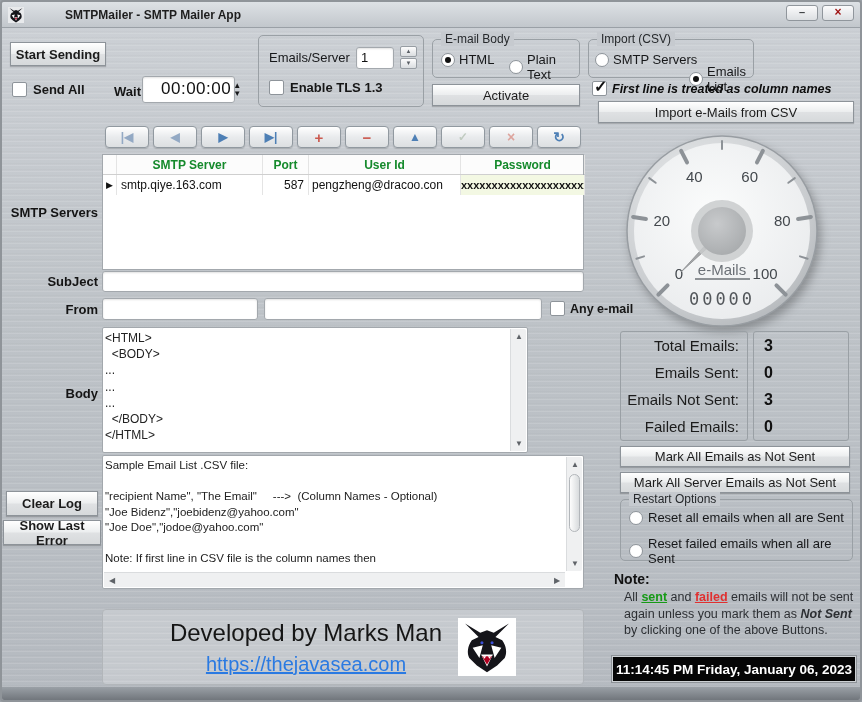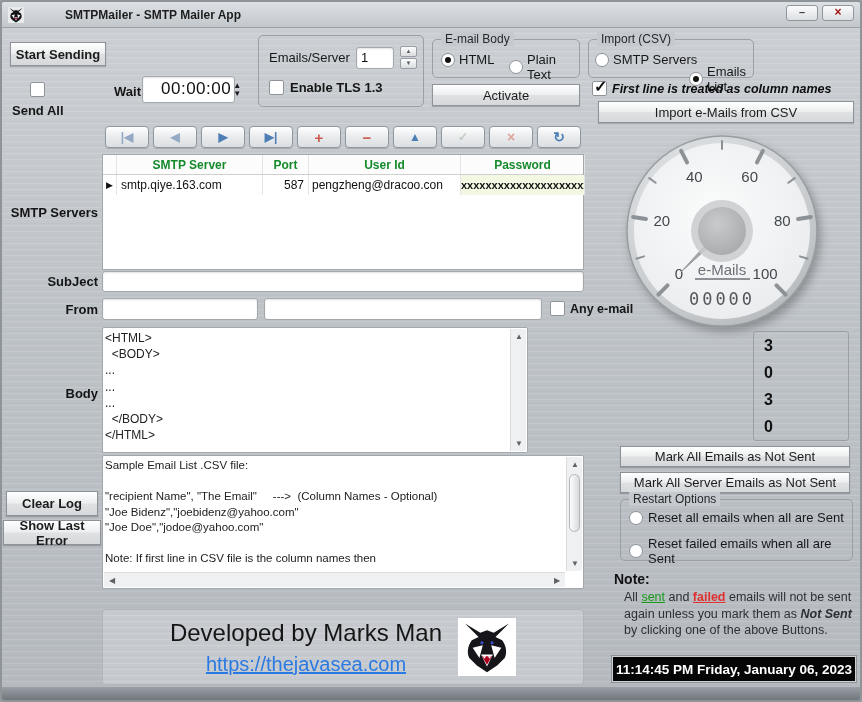--- a/index.html
+++ b/index.html
@@ -115,21 +115,21 @@
 
   
   .statbox { position:absolute; border:1px solid #9aa0a5; border-radius:3px; }
   .statlbl { font-size:15px; color:#1c1c1c; text-align:right; line-height:27px; padding-right:8px; }
   .statval { font-size:16px; font-weight:bold; color:#111; line-height:27px; padding-left:10px; }
 
   
   #note { position:absolute; left:612px; top:569px; width:246px; font-size:12.5px; color:#2c2f33; }
   #note .nhead { font-size:14px; font-weight:bold; color:#111; }
   #note .nbody { margin-left:10px; line-height:1.32; margin-top:2px; }
-  .w-sent { color:#169a16; font-weight:normal; text-decoration:underline; }
+  .w-sent { color:#169a16; font-weight:bold; text-decoration:underline; }
   .w-failed { color:#e03030; font-weight:bold; text-decoration:underline; }
   .w-notsent { font-weight:bold; font-style:italic; }
 
   
   #clock { position:absolute; left:610px; top:654px; width:244px; height:26px; background:#060606;
       border:1px solid #cdd1d4; box-shadow:0 0 0 1px #8d9297; color:#fff; font-size:13.5px;
       font-weight:bold; display:flex; align-items:center; justify-content:center; white-space:nowrap; }
 
   
   #footer { position:absolute; left:100px; top:607px; width:482px; height:76px;
@@ -157,21 +157,21 @@
     </svg>
     <span class="title">SMTPMailer - SMTP Mailer App</span>
     <div class="winbtns">
       <div class="winbtn">–</div>
       <div class="winbtn close">×</div>
     </div>
   </div>
 
   <button class="btn" style="left:8px;top:40px;width:96px;height:24px;">Start Sending</button>
 
-  <div class="hrow" style="left:10px;top:80px;flex-direction:column;">
+  <div class="hrow" style="left:10px;top:80px;">
     <span class="chk"></span>
     <span class="lbl">Send All</span>
   </div>
 
   <span class="lbl" style="position:absolute;left:112px;top:82px;">Wait</span>
   <div id="wait-box" class="field">
     <div class="val">00:00:00</div>
     <div class="updown">
       <span>▲</span>
       <span>▼</span>
@@ -348,20 +348,26 @@
         </g>
       <text x="98" y="142" text-anchor="middle" class="gauge-title">e-Mails</text>
       <line x1="71" y1="146" x2="126" y2="146" stroke="#6b7076" stroke-width="1.5"></line>
       <text x="98" y="172" text-anchor="middle" class="gauge-odo">00000</text>
       <polygon id="gauge-needle" points="94.5,112 98,40 101.5,112" fill="#a6a8aa" stroke="#8e9092" stroke-width="0.8" transform="rotate(-135 98 98)"></polygon>
       <circle cx="98" cy="98" r="31" fill="#c9cbcd" opacity="0.85"></circle>
       <circle cx="98" cy="98" r="24" fill="url(#hubGrad)"></circle>
     </svg>
   </div>
 
+  <div class="statbox" style="left:618px;top:329px;width:128px;height:110px;padding-top:0px;">
+    <div class="statlbl">Total Emails:</div>
+    <div class="statlbl">Emails Sent:</div>
+    <div class="statlbl">Emails Not Sent:</div>
+    <div class="statlbl">Failed Emails:</div>
+  </div>
   <div class="statbox" style="left:751px;top:329px;width:96px;height:110px;">
     <div class="statval">3</div>
     <div class="statval">0</div>
     <div class="statval">3</div>
     <div class="statval">0</div>
   </div>
 
   <button class="btn" style="left:618px;top:444px;width:230px;height:21px;font-weight:400;">Mark All Emails as Not Sent</button>
   <button class="btn" style="left:618px;top:470px;width:230px;height:21px;font-weight:400;">Mark All Server Emails as Not Sent</button>
 

